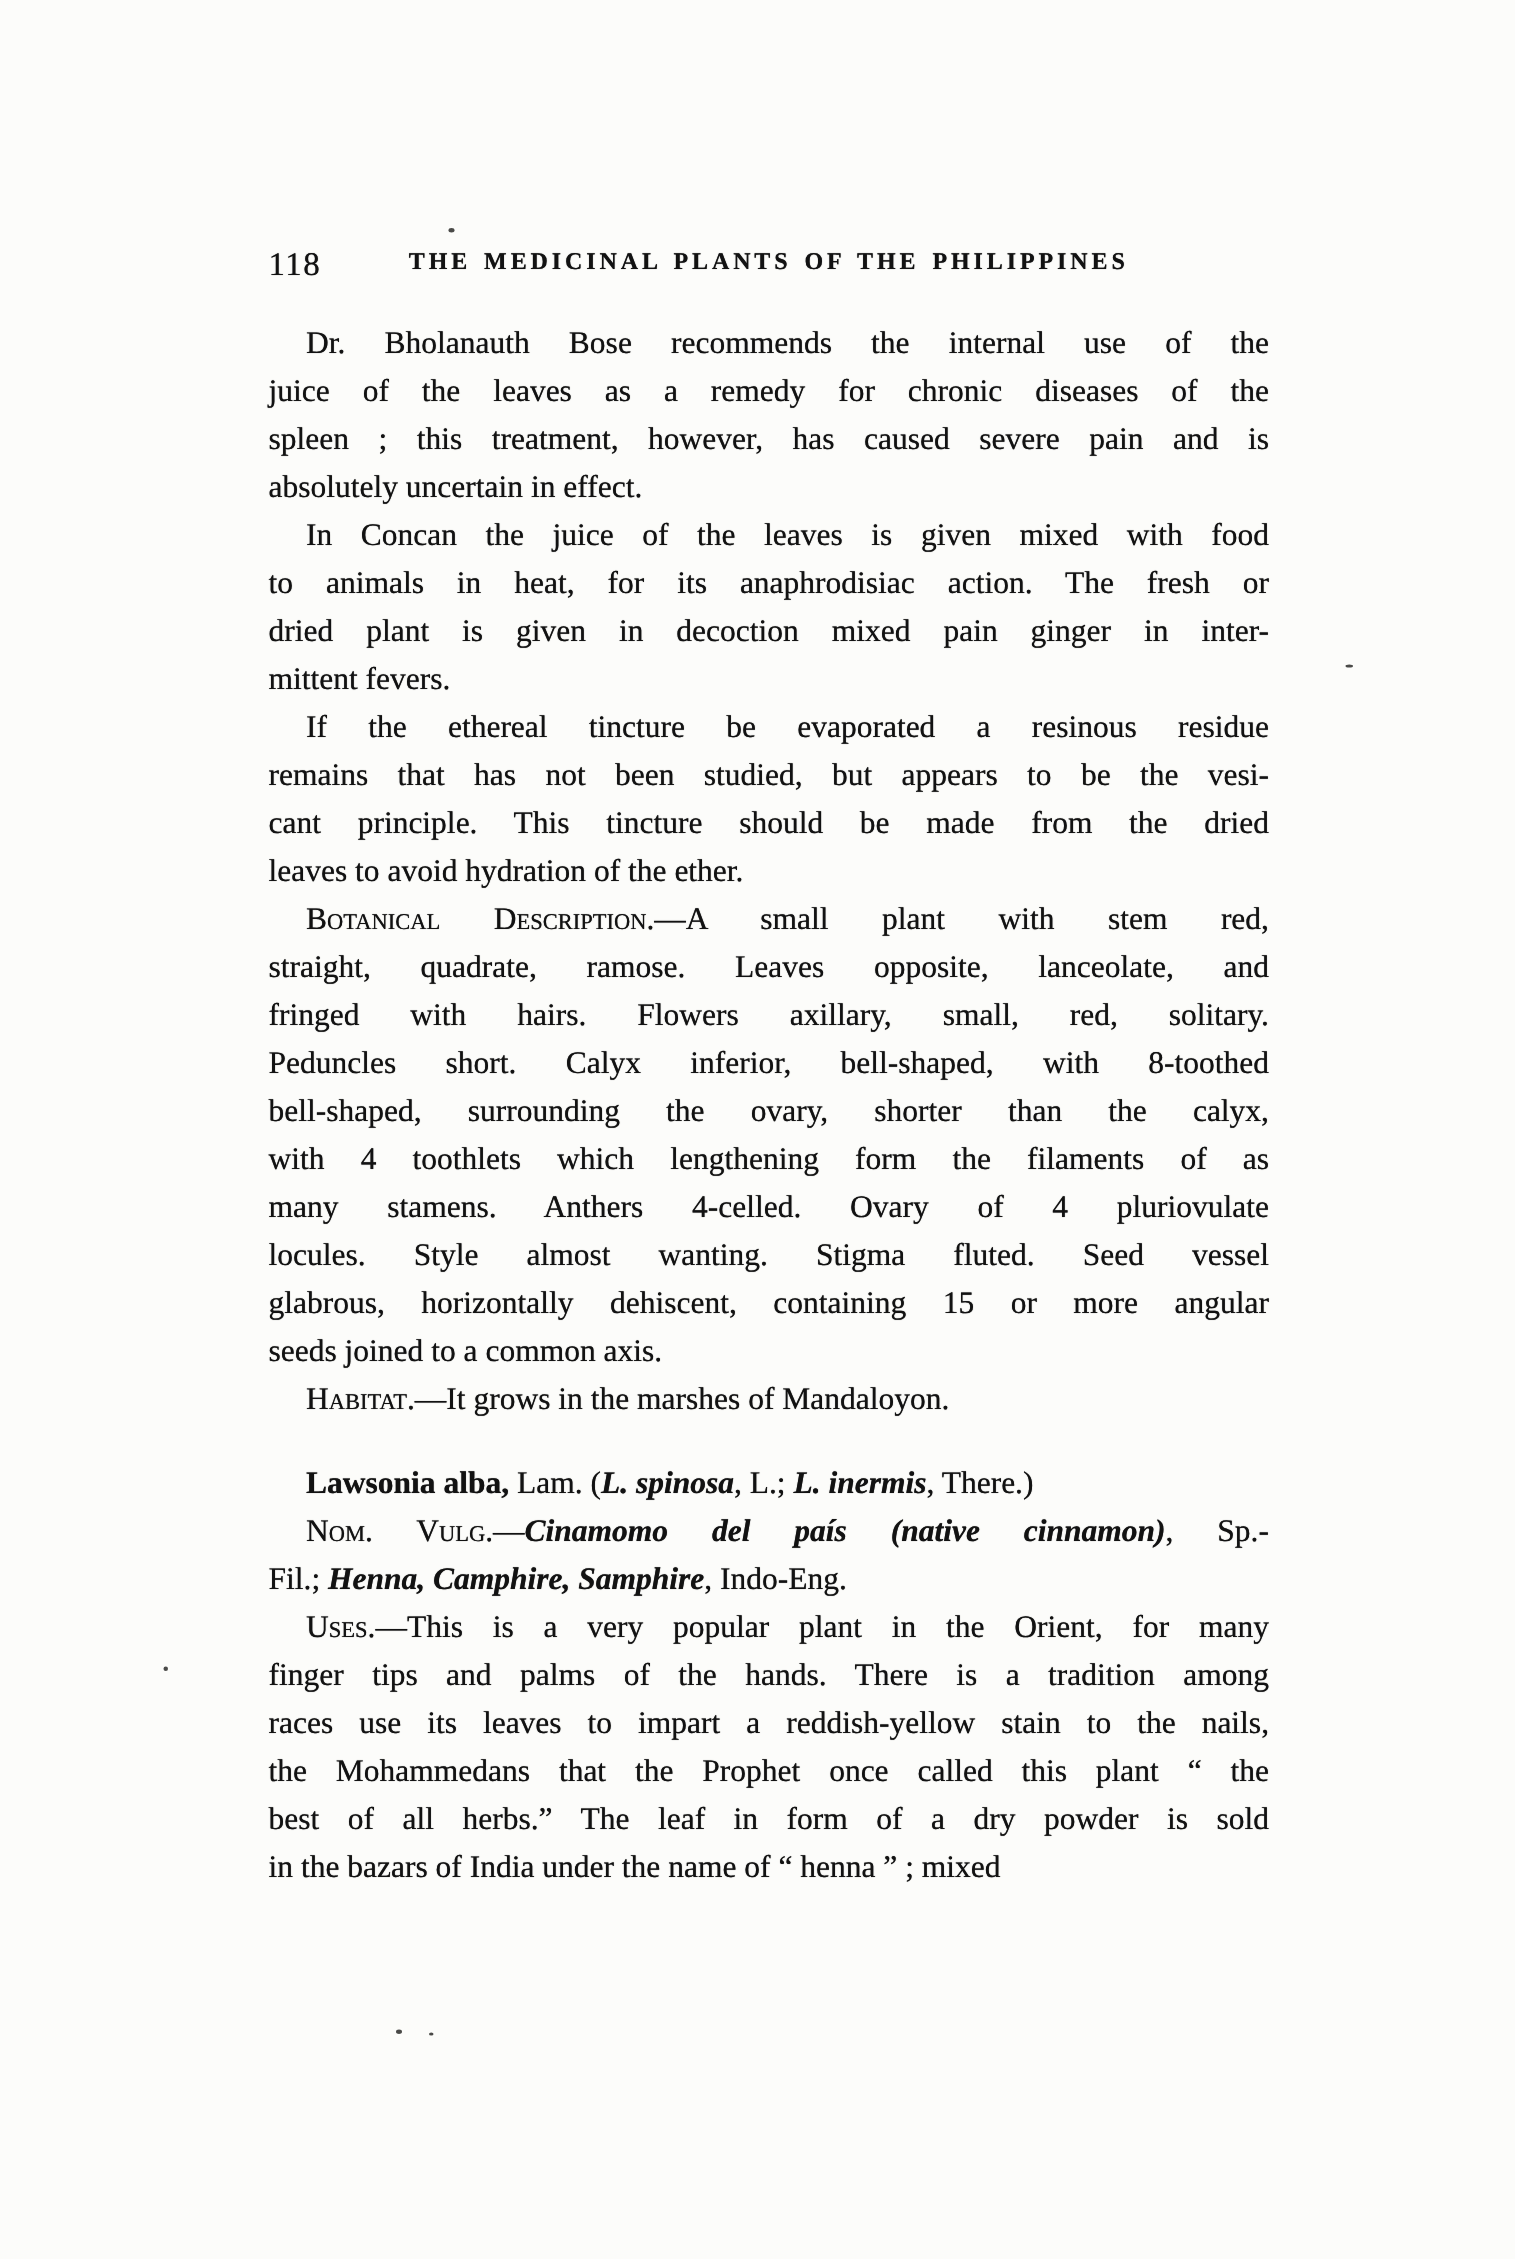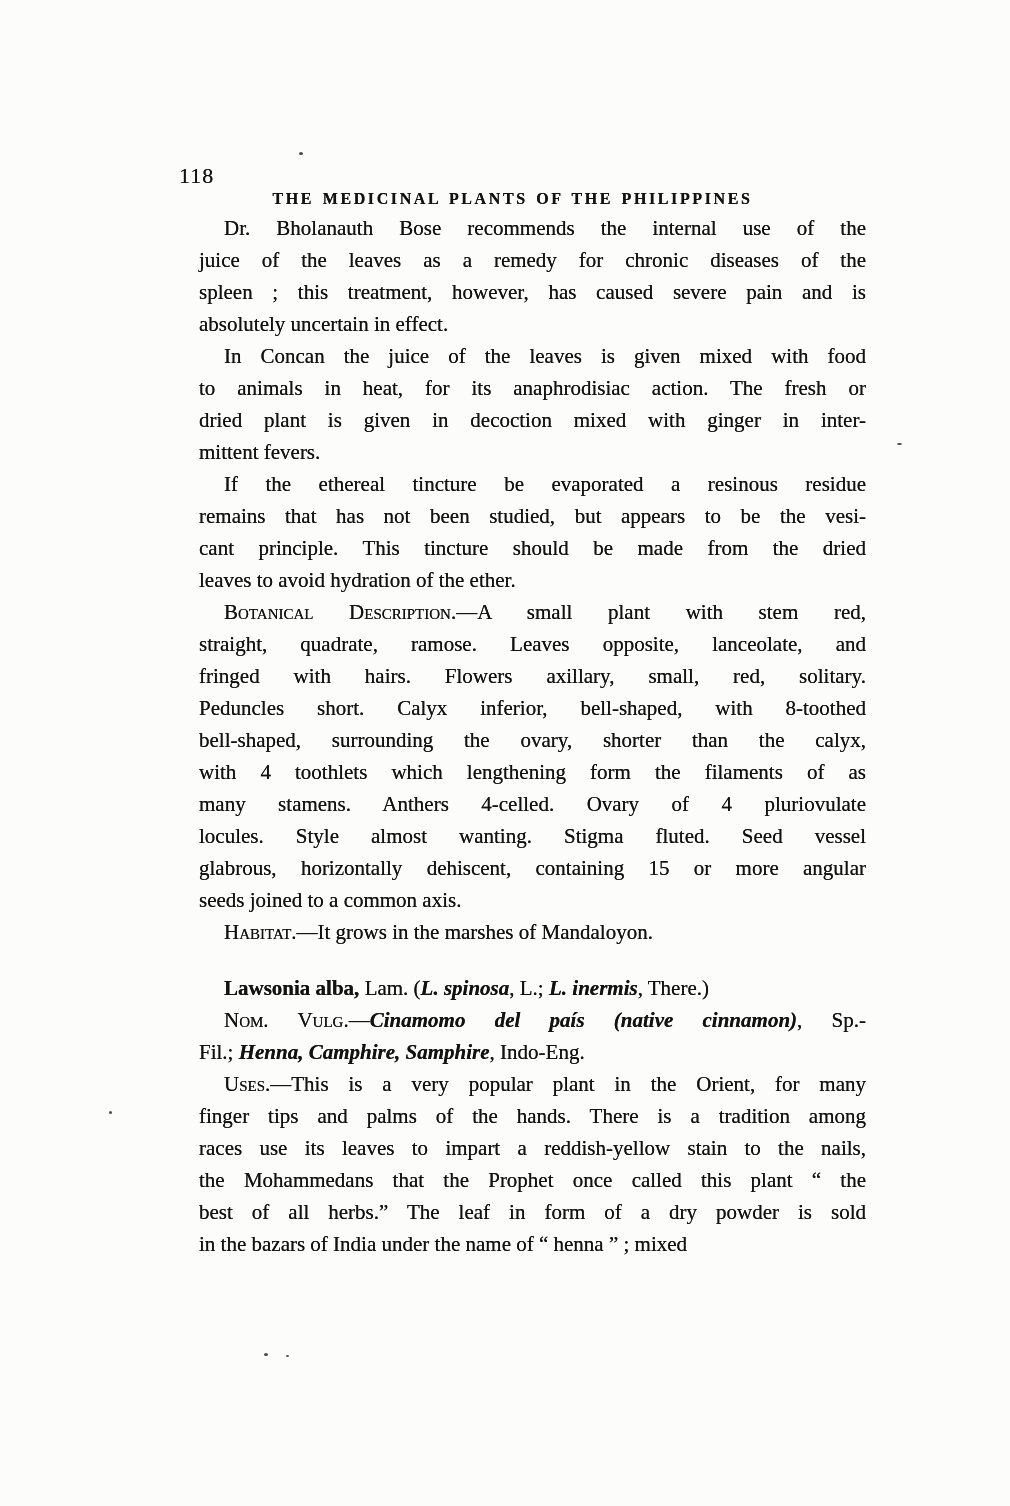--- a/index.html
+++ b/index.html
@@ -37,30 +37,28 @@
   }
   .running-title {
     display: block;
     text-align: center;
     padding-top: 3px;
     font-size: 16px;
     font-weight: 700;
     letter-spacing: 2.6px;
     word-spacing: 2px;
     white-space: nowrap;
-    margin-top: 24px;
   }
   .page-text {
     position: absolute;
     top: 212px;
     left: 179px;
     width: 667px;
     font-size: 21px;
     line-height: 32px;
-    margin-left: 20px;
   }
   .block { margin: 0; }
   .line {
     text-align: justify;
     text-align-last: justify;
   }
   .line.last { text-align-last: left; }
   .line.indent { text-indent: 25px; }
   .sc { font-variant: small-caps; }
   .it { font-style: italic; font-weight: bold; }
@@ -85,21 +83,21 @@
   <div class="page-text inked">
       <div class="block">
         <div class="line indent"><span>Dr. Bholanauth Bose recommends the internal use of the</span></div>
         <div class="line"><span>juice of the leaves as a remedy for chronic diseases of the</span></div>
         <div class="line"><span>spleen ; this treatment, however, has caused severe pain and is</span></div>
         <div class="line last"><span>absolutely uncertain in effect.</span></div>
       </div>
       <div class="block">
         <div class="line indent"><span>In Concan the juice of the leaves is given mixed with food</span></div>
         <div class="line"><span>to animals in heat, for its anaphrodisiac action.  The fresh or</span></div>
-        <div class="line"><span>dried plant is given in decoction mixed with ginger in inter-</span></div>
+        <div class="line"><span>dried plant is given in decoction mixed pain ginger in inter-</span></div>
         <div class="line last"><span>mittent fevers.</span></div>
       </div>
       <div class="block">
         <div class="line indent"><span>If the ethereal tincture be evaporated a resinous residue</span></div>
         <div class="line"><span>remains that has not been studied, but appears to be the vesi-</span></div>
         <div class="line"><span>cant principle.  This tincture should be made from the dried</span></div>
         <div class="line last"><span>leaves to avoid hydration of the ether.</span></div>
       </div>
       <div class="block">
         <div class="line indent"><span class="sc">Botanical Description.</span><span>—A small plant with stem red,</span></div>

